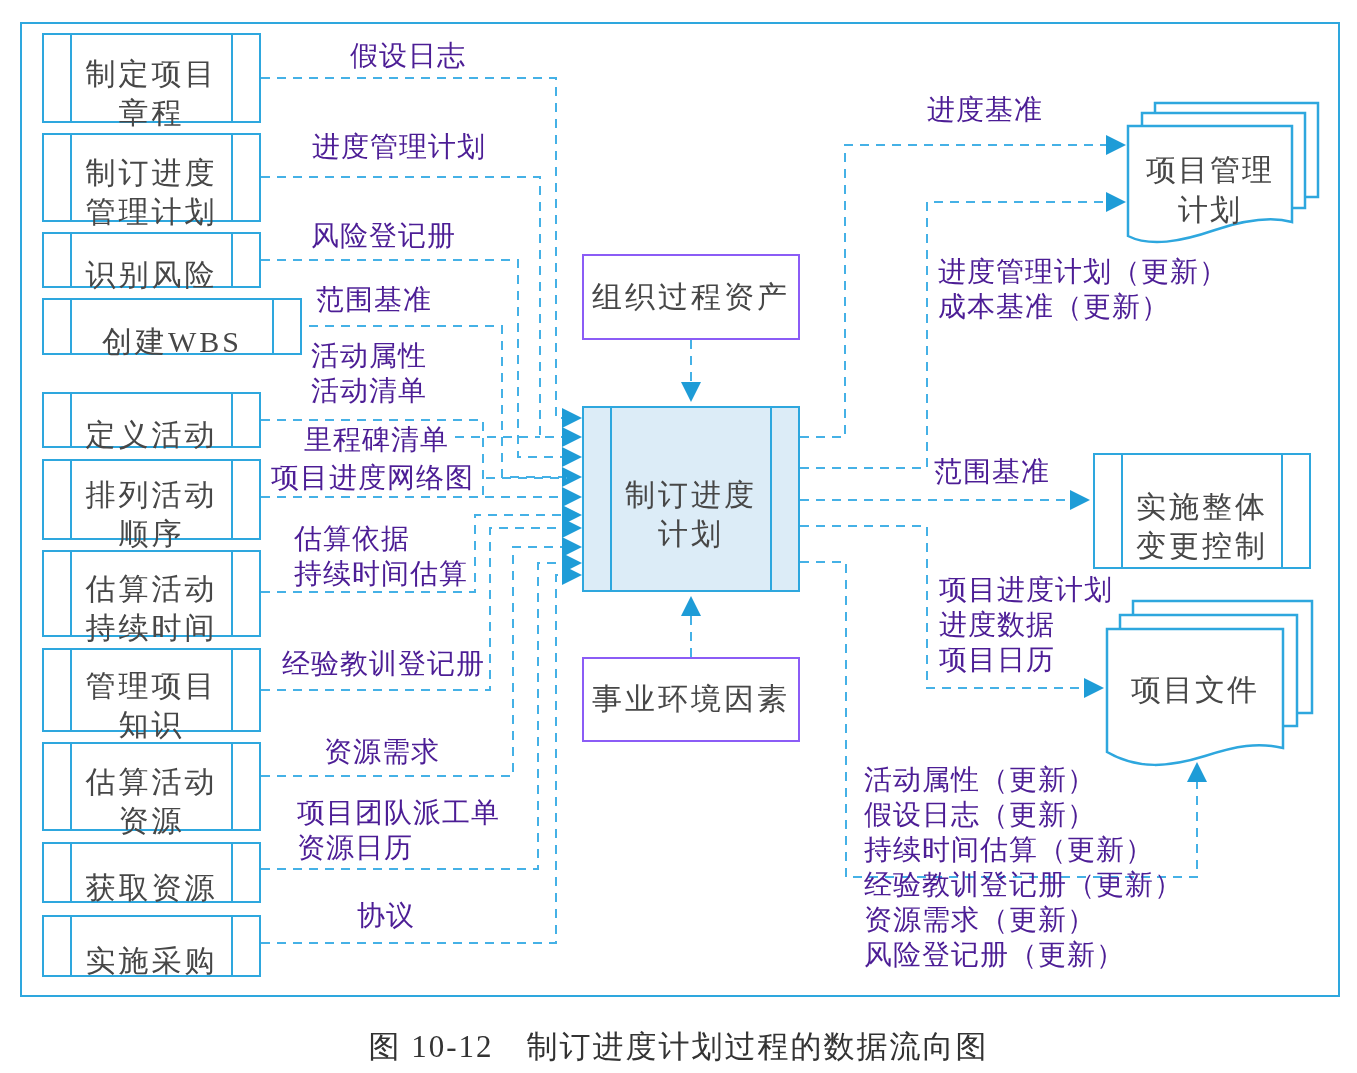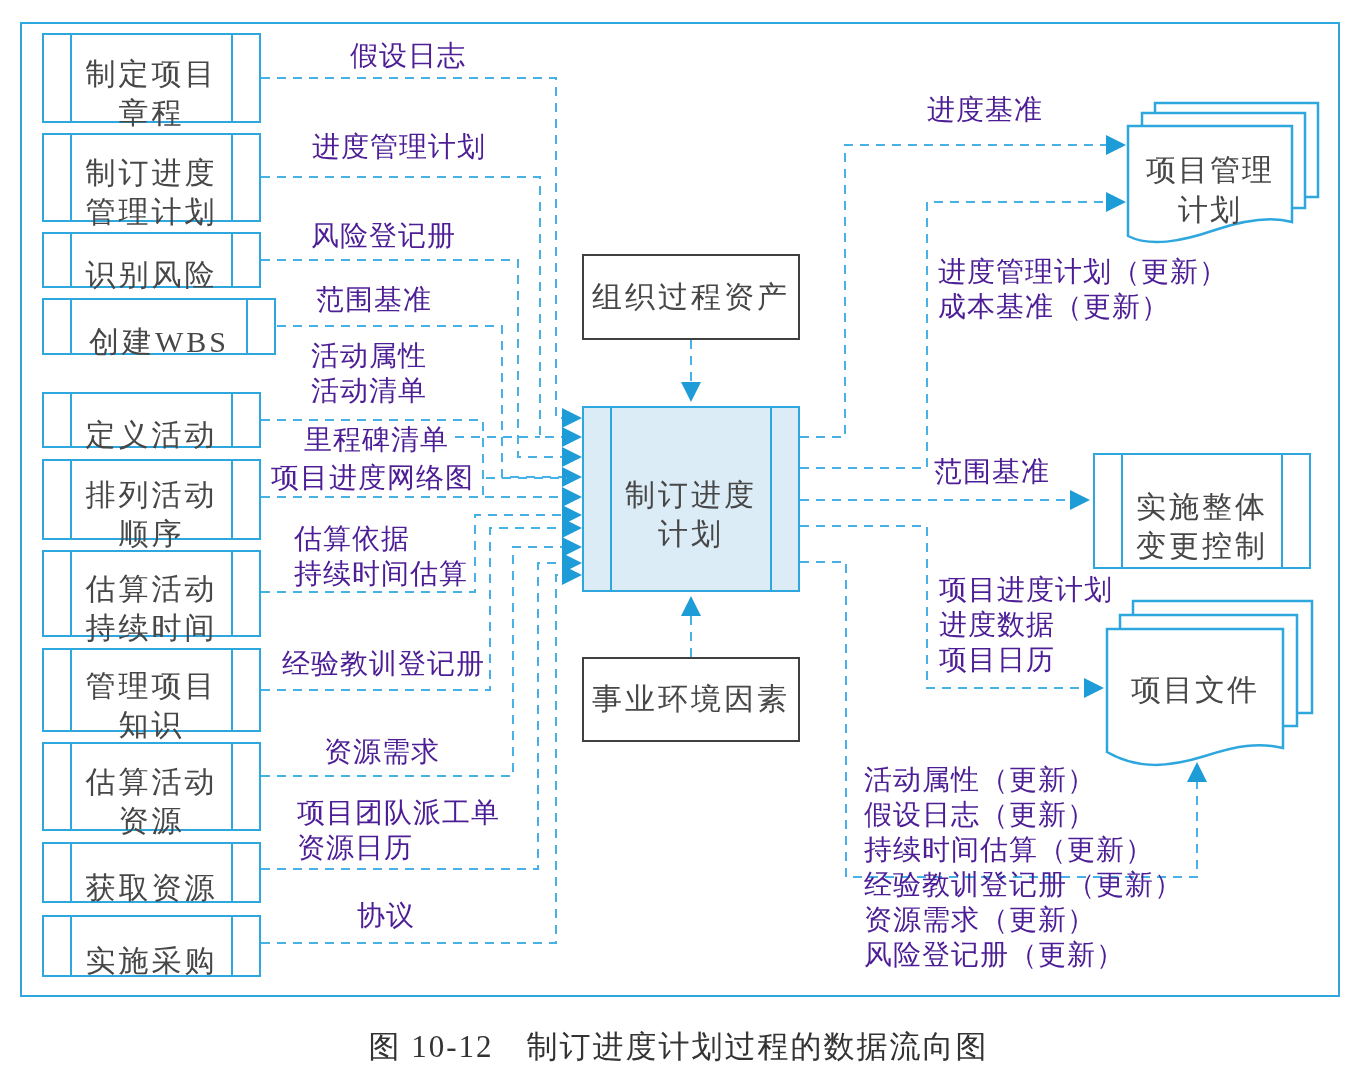--- a/index.html
+++ b/index.html
@@ -7,21 +7,21 @@
           font-family:"Liberation Serif","DejaVu Serif",serif;}
   .outer{position:absolute;left:20px;top:22px;width:1316px;height:971px;
          border:2px solid #2ea7de;}
   .wires{position:absolute;left:0;top:0;}
   .pbox{position:absolute;border:2px solid #2ea7de;background:#fff;
         display:flex;align-items:center;justify-content:center;text-align:center;box-sizing:border-box;}
   .pbox.fill{background:#dcecf7;}
   .pbox .bar{position:absolute;top:0;bottom:0;width:0;border-left:2px solid #2ea7de;}
   .bar.l{left:26px;} .bar.r{right:26px;}
   .pbox .t{font-size:30px;line-height:1.3;color:#474747;letter-spacing:3px;white-space:pre-line;margin-top:29px;}
-  .plain{position:absolute;border:2px solid #404040;background:#fff;
+  .plain{position:absolute;border:2px solid #8b5cf6;background:#fff;
          display:flex;align-items:center;justify-content:center;text-align:center;box-sizing:border-box;}
   .plain .t{font-size:30px;color:#474747;letter-spacing:3px;white-space:pre-line;}
   .flabel{position:absolute;font-size:28px;line-height:1.25;color:#4c1d95;
           letter-spacing:1px;white-space:pre-line;}
   .stacklabel{position:absolute;font-size:30px;line-height:1.33;color:#474747;letter-spacing:2px;
               white-space:pre-line;text-align:center;}
   .caption{position:absolute;left:0;top:1026px;width:1357px;text-align:center;
            font-size:31px;color:#333;letter-spacing:2px;}
 </style>
 </head>
@@ -90,21 +90,21 @@
     <i class="bar l"></i>
       <i class="bar r"></i>
     <span class="t">制订进度
 管理计划</span>
     </div>
   <div class="pbox" style="left:42px;top:232px;width:219px;height:56px">
     <i class="bar l"></i>
       <i class="bar r"></i>
     <span class="t">识别风险</span>
     </div>
-  <div class="pbox" style="left:42px;top:298px;width:234px;height:57px">
+  <div class="pbox" style="left:42px;top:298px;width:260px;height:57px">
     <i class="bar l"></i>
       <i class="bar r"></i>
     <span class="t">创建WBS</span>
     </div>
   <div class="pbox" style="left:42px;top:392px;width:219px;height:56px">
     <i class="bar l"></i>
       <i class="bar r"></i>
     <span class="t">定义活动</span>
     </div>
   <div class="pbox" style="left:42px;top:459px;width:219px;height:81px">

